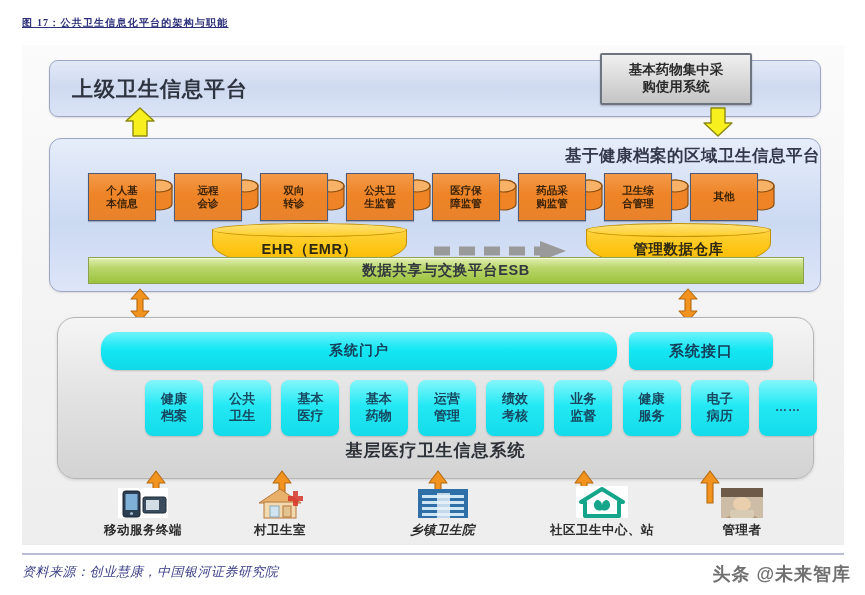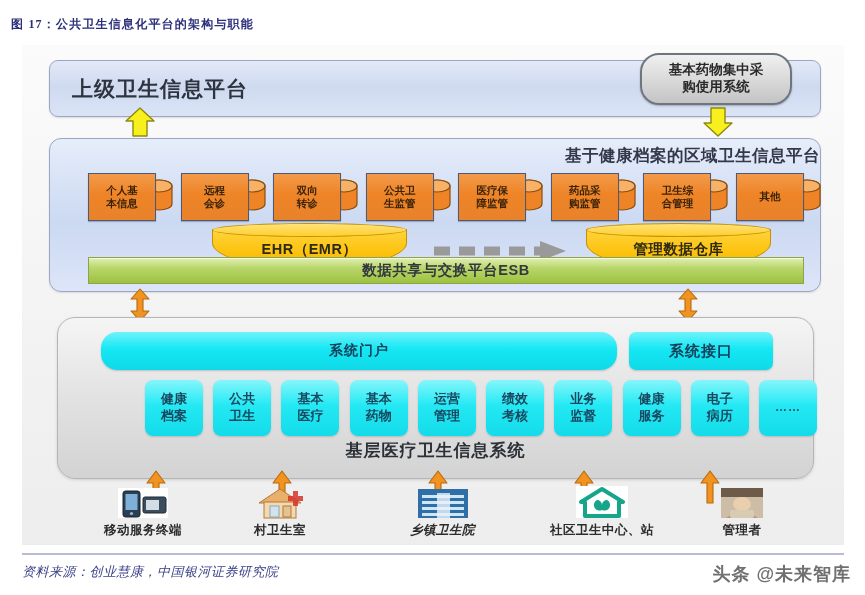--- a/index.html
+++ b/index.html
@@ -9,27 +9,28 @@
   body {
     width: 865px; height: 595px;
     position: relative;
     font-family: "Liberation Sans", "DejaVu Sans", sans-serif;
     overflow: hidden;
   }
 
   
   #fig-title {
     position: absolute;
-    left: 11px; top: 16px;
+    left: 22px; top: 16px;
     font-family: "Liberation Serif", "DejaVu Serif", serif;
-    font-size: 12px;
+    font-size: 10px;
     font-weight: bold;
     letter-spacing: 1.2px;
     color: #2b2f7a;
     white-space: nowrap;
+    text-decoration: underline;
   }
 
   
   #figure {
     position: absolute;
     left: 22px; top: 45px;
     width: 822px; height: 500px;
     background: linear-gradient(180deg,#fbfbfb 0%, #f3f3f3 55%, #ededed 100%);
     overflow: hidden;
   }
@@ -54,28 +55,27 @@
     letter-spacing: 1px;
     white-space: nowrap;
   }
 
   
   .drugbox {
     position: absolute;
     left: 578px; top: 8px;
     width: 148px; height: 48px;
     border: 2px solid #6e757f;
-    border-radius: 19px;
+    border-radius: 2px;
     background: linear-gradient(180deg,#f0f0f0 0%, #d9d9d9 52%, #c4c4c4 100%);
     display: flex; align-items: center; justify-content: center;
     text-align: center;
     font-size: 13.5px; font-weight: bold; color: #2a2a2a;
     line-height: 1.25;
     box-shadow: 0 1px 2px rgba(0,0,0,.25);
-    margin-left: 40px;
   }
 
   
   .arrow-y {
     position: absolute;
     width: 30px; height: 30px;
   }
   .arrow-y svg { display:block; }
 
   
@@ -96,21 +96,20 @@
     color: #33384a;
     letter-spacing: .5px;
   }
 
   
   .db-row {
     position: absolute;
     left: 20px; top: 34px;
     width: 734px; height: 46px;
     display: flex;
-    justify-content: space-between;
     padding-left: 18px;
   }
   .db-node { position: relative; width: 86px; height: 46px; }
   .db-cyl {
     position: absolute; right: 0; top: 5px;
     width: 30px; height: 34px;
   }
   .db-box {
     position: absolute; left: 0; top: 0;
     width: 66px; height: 46px;

